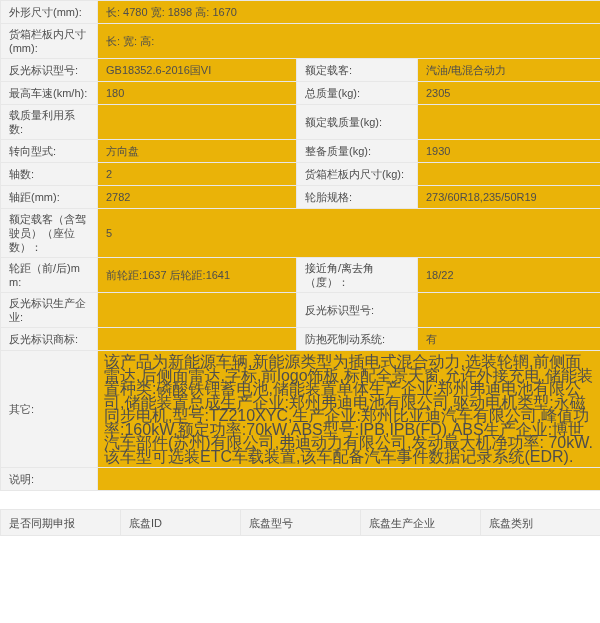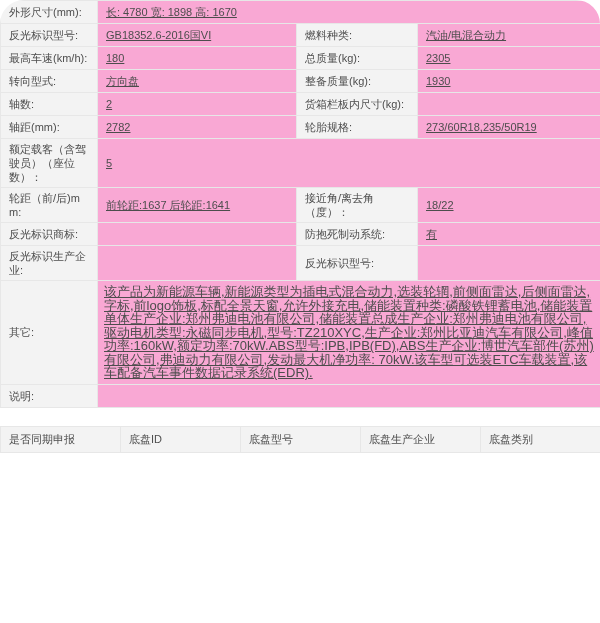--- a/index.html
+++ b/index.html
@@ -2,21 +2,21 @@
 <html><head>
 <meta charset="utf-8">
 <style>
   * { margin: 0; padding: 0; box-sizing: border-box; }
   html, body {
     width: 600px; height: 623px;
     background: #ffffff;
     overflow: hidden;
     font-family: "Liberation Sans", "DejaVu Sans", sans-serif;
   }
-  .page { width: 600px; height: 623px; overflow: hidden; border-radius: 24px; }
+  .page { width: 600px; height: 623px; overflow: hidden; }
 
   table {
     border-collapse: collapse;
     table-layout: fixed;
     width: 600px;
   }
   td, th {
     border: 1px solid #e7e7e7;
     font-size: 11px;
     font-weight: normal;
@@ -26,25 +26,24 @@
     padding: 3px 8px;
     height: 23px;
     line-height: 14px;
     overflow: hidden;
     word-break: break-all;
   }
   td.label, th.header {
     background: #f3f3f3;
   }
   td.value {
-    background: #f9a8d4;
-    text-decoration: underline;
+    background: #eab308;
   }
   td.long {
-    font-size: 13px;
+    font-size: 16px;
     line-height: 13.5px;
     padding: 4px 6px;
   }
   #spec-table col.c1 { width: 97px; }
   #spec-table col.c2 { width: 199px; }
   #spec-table col.c3 { width: 121px; }
   #spec-table col.c4 { width: 183px; }
 
   .sub-table { margin-top: 18px; }
   .sub-table col { width: 120px; }
@@ -61,30 +60,40 @@
         <col class="c2">
         <col class="c3">
         <col class="c4">
     </colgroup>
     <tbody id="spec-tbody">
         <tr>
           <td class="label">外形尺寸(mm):</td>
           <td class="value" colspan="3">长: 4780 宽: 1898 高: 1670</td>
         </tr>
         <tr>
+          <td class="label">货箱栏板内尺寸(mm):</td>
+          <td class="value" colspan="3">长: 宽: 高:</td>
+        </tr>
+        <tr>
           <td class="label">反光标识型号:</td>
           <td class="value">GB18352.6-2016国VI</td>
-          <td class="label">燃料种类:</td>
+          <td class="label">额定载客:</td>
           <td class="value">汽油/电混合动力</td>
         </tr>
         <tr>
           <td class="label">最高车速(km/h):</td>
           <td class="value">180</td>
           <td class="label">总质量(kg):</td>
           <td class="value">2305</td>
+        </tr>
+        <tr>
+          <td class="label">载质量利用系数:</td>
+          <td class="value"></td>
+          <td class="label">额定载质量(kg):</td>
+          <td class="value"></td>
         </tr>
         <tr>
           <td class="label">转向型式:</td>
           <td class="value">方向盘</td>
           <td class="label">整备质量(kg):</td>
           <td class="value">1930</td>
         </tr>
         <tr>
           <td class="label">轴数:</td>
           <td class="value">2</td>
@@ -101,30 +110,30 @@
           <td class="label">额定载客（含驾驶员）（座位数）：</td>
           <td class="value" colspan="3">5</td>
         </tr>
         <tr>
           <td class="label">轮距（前/后)mm:</td>
           <td class="value">前轮距:1637 后轮距:1641</td>
           <td class="label">接近角/离去角（度）：</td>
           <td class="value">18/22</td>
         </tr>
         <tr>
+          <td class="label">反光标识生产企业:</td>
+          <td class="value"></td>
+          <td class="label">反光标识型号:</td>
+          <td class="value"></td>
+        </tr>
+        <tr>
           <td class="label">反光标识商标:</td>
           <td class="value"></td>
           <td class="label">防抱死制动系统:</td>
           <td class="value">有</td>
-        </tr>
-        <tr>
-          <td class="label">反光标识生产企业:</td>
-          <td class="value"></td>
-          <td class="label">反光标识型号:</td>
-          <td class="value"></td>
         </tr>
         <tr>
           <td class="label">其它:</td>
           <td class="value long" colspan="3">该产品为新能源车辆,新能源类型为插电式混合动力,选装轮辋,前侧面雷达,后侧面雷达,字标,前logo饰板,标配全景天窗,允许外接充电,储能装置种类:磷酸铁锂蓄电池,储能装置单体生产企业:郑州弗迪电池有限公司,储能装置总成生产企业:郑州弗迪电池有限公司,驱动电机类型:永磁同步电机,型号:TZ210XYC,生产企业:郑州比亚迪汽车有限公司,峰值功率:160kW,额定功率:70kW.ABS型号:IPB,IPB(FD),ABS生产企业:博世汽车部件(苏州)有限公司,弗迪动力有限公司,发动最大机净功率: 70kW.该车型可选装ETC车载装置,该车配备汽车事件数据记录系统(EDR).</td>
         </tr>
         <tr>
           <td class="label">说明:</td>
           <td class="value" colspan="3"></td>
         </tr>
       </tbody>

